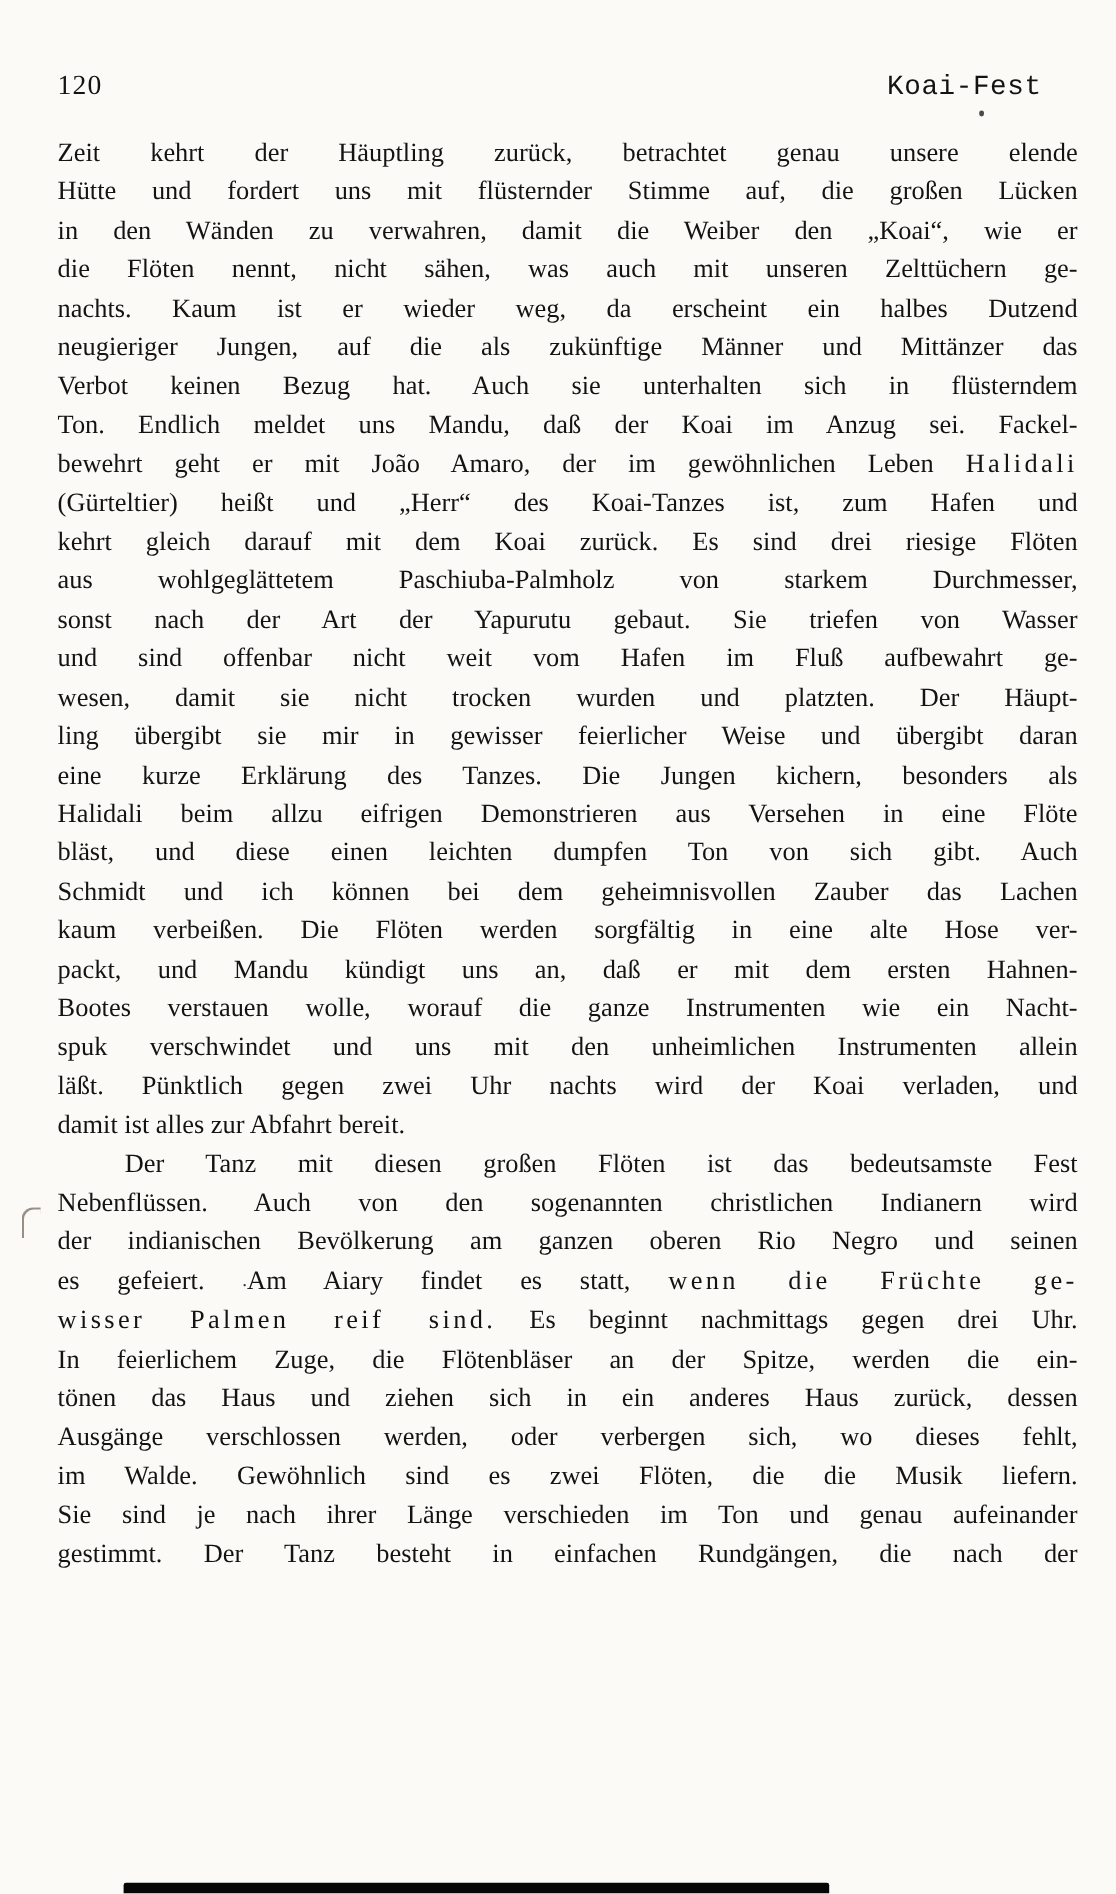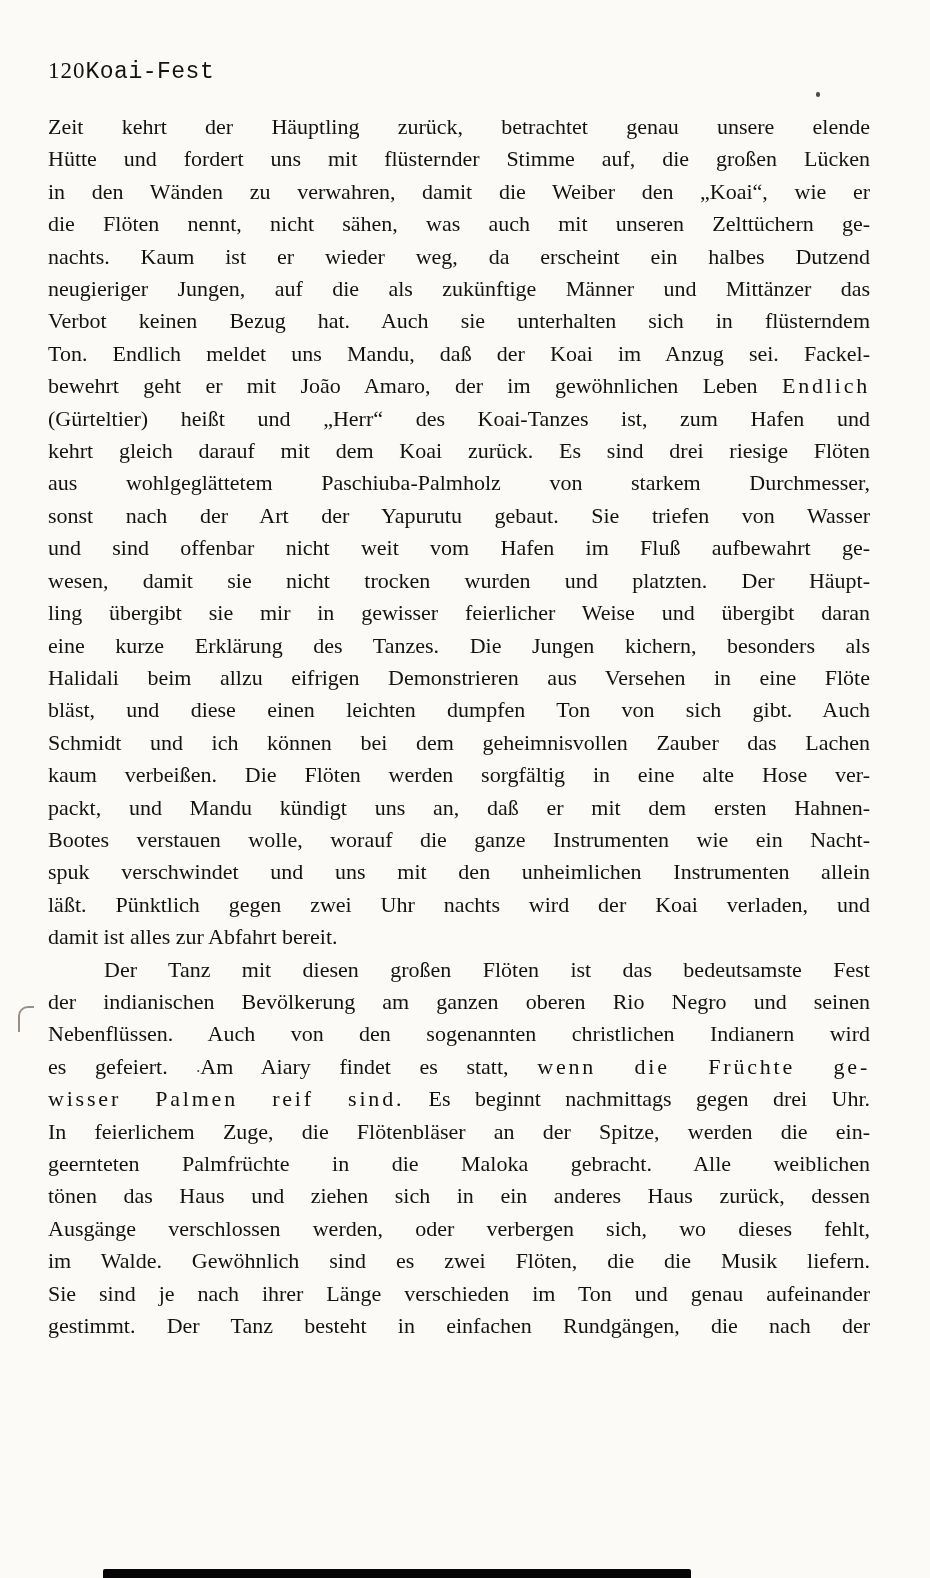--- a/index.html
+++ b/index.html
@@ -13,37 +13,38 @@
     position: relative;
     overflow: hidden;
   }
   .page {
     position: relative;
     width: 930px;
     height: 1578px;
   }
   .page-header {
     display: flex;
+    justify-content: space-between;
     align-items: baseline;
     padding: 58px 62px 0 48px;
     font-size: 23px;
   }
   .page-number { letter-spacing: 1px; }
   .running-title { letter-spacing: 0.5px; font-family: Liberation Mono, monospace; }
   .header-dot {
     position: absolute;
     top: 92px;
     right: 110px;
     width: 4px;
     height: 5px;
     background: #4a4a4a;
     border-radius: 2px;
   }
   .text-block {
-    margin: 26px 60px 0 48px;
+    margin: 26px 32px 0 48px;
     font-size: 22px;
     line-height: 32.4px;
   }
   .line {
     text-align: justify;
     text-align-last: justify;
     white-space: nowrap;
   }
   .line.end {
     text-align-last: left;
@@ -95,45 +96,44 @@
 
   <div class="text-block">
       <div class="line">Zeit kehrt der Häuptling zurück, betrachtet genau unsere elende</div>
       <div class="line">Hütte und fordert uns mit flüsternder Stimme auf, die großen Lücken</div>
       <div class="line">in den Wänden zu verwahren, damit die Weiber den „Koai“, wie er</div>
       <div class="line">die Flöten nennt, nicht sähen, was auch mit unseren Zelttüchern ge-</div>
       <div class="line">nachts.  Kaum ist er wieder weg, da erscheint ein halbes Dutzend</div>
       <div class="line">neugieriger Jungen, auf die als zukünftige Männer und Mittänzer das</div>
       <div class="line">Verbot keinen Bezug hat.  Auch sie unterhalten sich in flüsterndem</div>
       <div class="line">Ton.  Endlich meldet uns Mandu, daß der Koai im Anzug sei.  Fackel-</div>
-      <div class="line"><span>bewehrt geht er mit João Amaro, der im gewöhnlichen Leben </span><span class="sperr">Endlich</span></div>
+      <div class="line"><span>bewehrt geht er mit João Amaro, der im gewöhnlichen Leben </span><span class="sperr">Halidali</span></div>
       <div class="line">(Gürteltier) heißt und „Herr“ des Koai-Tanzes ist, zum Hafen und</div>
       <div class="line">kehrt gleich darauf mit dem Koai zurück.  Es sind drei riesige Flöten</div>
       <div class="line">aus wohlgeglättetem Paschiuba-Palmholz von starkem Durchmesser,</div>
       <div class="line">sonst nach der Art der Yapurutu gebaut.  Sie triefen von Wasser</div>
       <div class="line">und sind offenbar nicht weit vom Hafen im Fluß aufbewahrt ge-</div>
       <div class="line">wesen, damit sie nicht trocken wurden und platzten.  Der Häupt-</div>
       <div class="line">ling übergibt sie mir in gewisser feierlicher Weise und übergibt daran</div>
       <div class="line">eine kurze Erklärung des Tanzes.  Die Jungen kichern, besonders als</div>
       <div class="line">Halidali beim allzu eifrigen Demonstrieren aus Versehen in eine Flöte</div>
       <div class="line">bläst, und diese einen leichten dumpfen Ton von sich gibt.  Auch</div>
       <div class="line">Schmidt und ich können bei dem geheimnisvollen Zauber das Lachen</div>
       <div class="line">kaum verbeißen.  Die Flöten werden sorgfältig in eine alte Hose ver-</div>
       <div class="line">packt, und Mandu kündigt uns an, daß er mit dem ersten Hahnen-</div>
       <div class="line">Bootes verstauen wolle, worauf die ganze Instrumenten wie ein Nacht-</div>
       <div class="line">spuk verschwindet und uns mit den unheimlichen Instrumenten allein</div>
       <div class="line">läßt.  Pünktlich gegen zwei Uhr nachts wird der Koai verladen, und</div>
       <div class="line end">damit ist alles zur Abfahrt bereit.</div>
       <div class="line first-indent">Der Tanz mit diesen großen Flöten ist das bedeutsamste Fest</div>
+      <div class="line">Nebenflüssen.  Auch von den sogenannten christlichen Indianern wird</div>
       <div class="line">der indianischen Bevölkerung am ganzen oberen Rio Negro und seinen</div>
-      <div class="line">Nebenflüssen.  Auch von den sogenannten christlichen Indianern wird</div>
       <div class="line"><span>es gefeiert.  </span><span class="mark">.</span><span>Am Aiary findet es statt, </span><span class="sperr">wenn die Früchte ge-</span></div>
       <div class="line"><span class="sperr">wisser Palmen reif sind.</span><span>  Es beginnt nachmittags gegen drei Uhr.</span></div>
       <div class="line">In feierlichem Zuge, die Flötenbläser an der Spitze, werden die ein-</div>
-      <div class="line">geernteten Palmfrüchte in die Maloka gebracht.  Alle weiblichen</div>
       <div class="line">tönen das Haus und ziehen sich in ein anderes Haus zurück, dessen</div>
       <div class="line">Ausgänge verschlossen werden, oder verbergen sich, wo dieses fehlt,</div>
       <div class="line">im Walde.  Gewöhnlich sind es zwei Flöten, die die Musik liefern.</div>
       <div class="line">Sie sind je nach ihrer Länge verschieden im Ton und genau aufeinander</div>
       <div class="line">gestimmt.  Der Tanz besteht in einfachen Rundgängen, die nach der</div>
     </div>
 
   <div class="margin-bracket"></div>
 
   <div class="scan-artifact-bar"></div>

